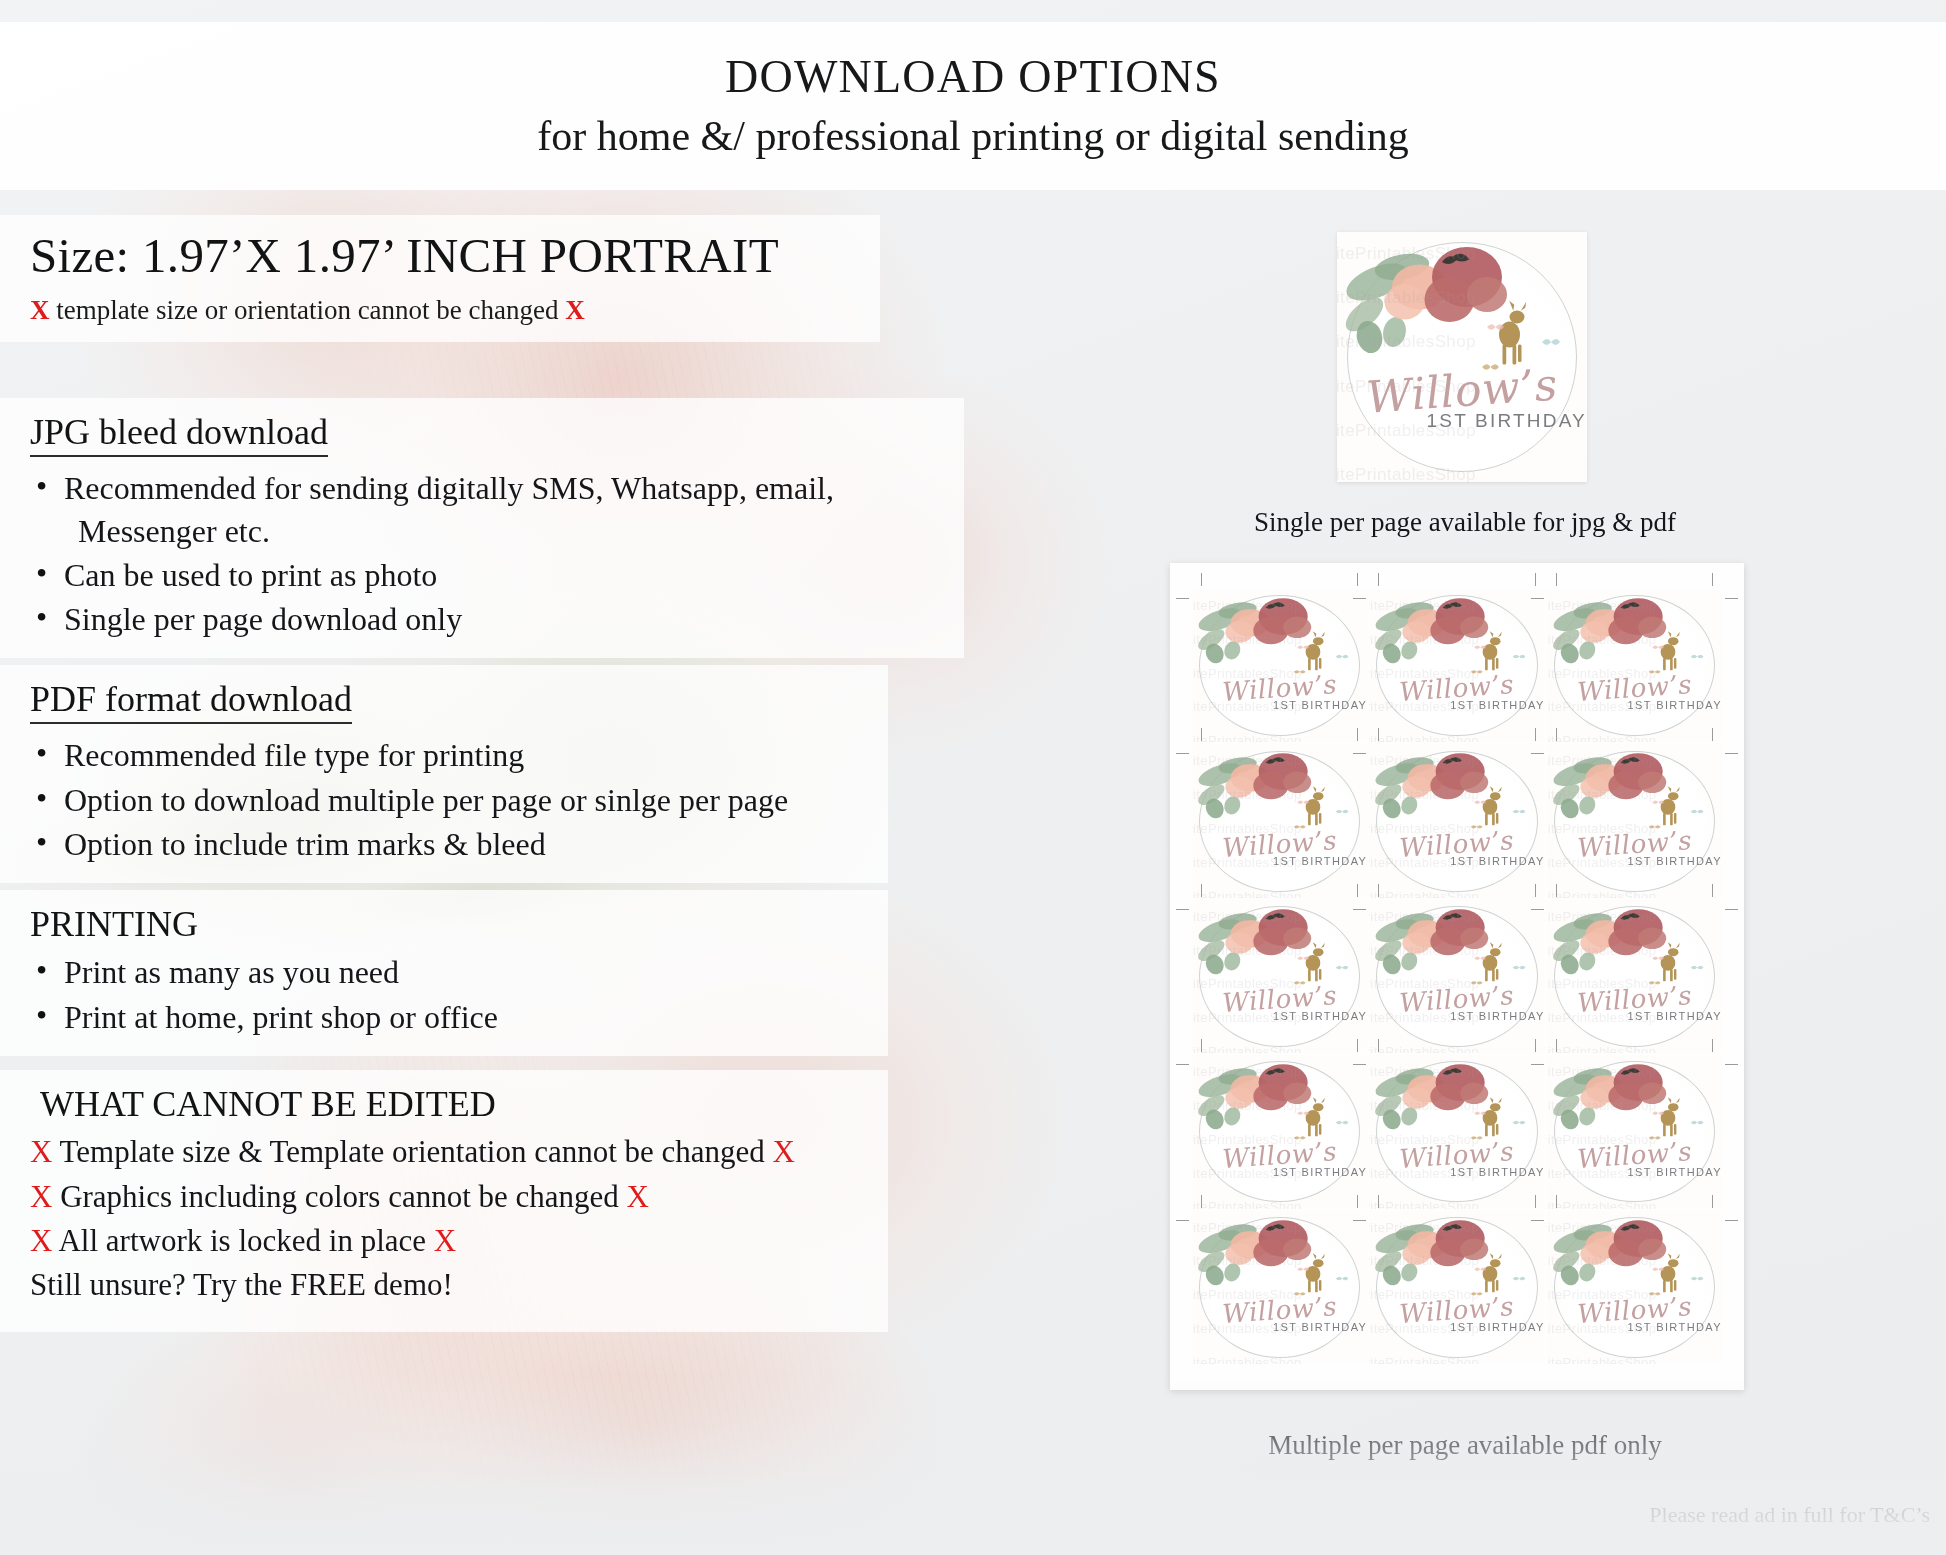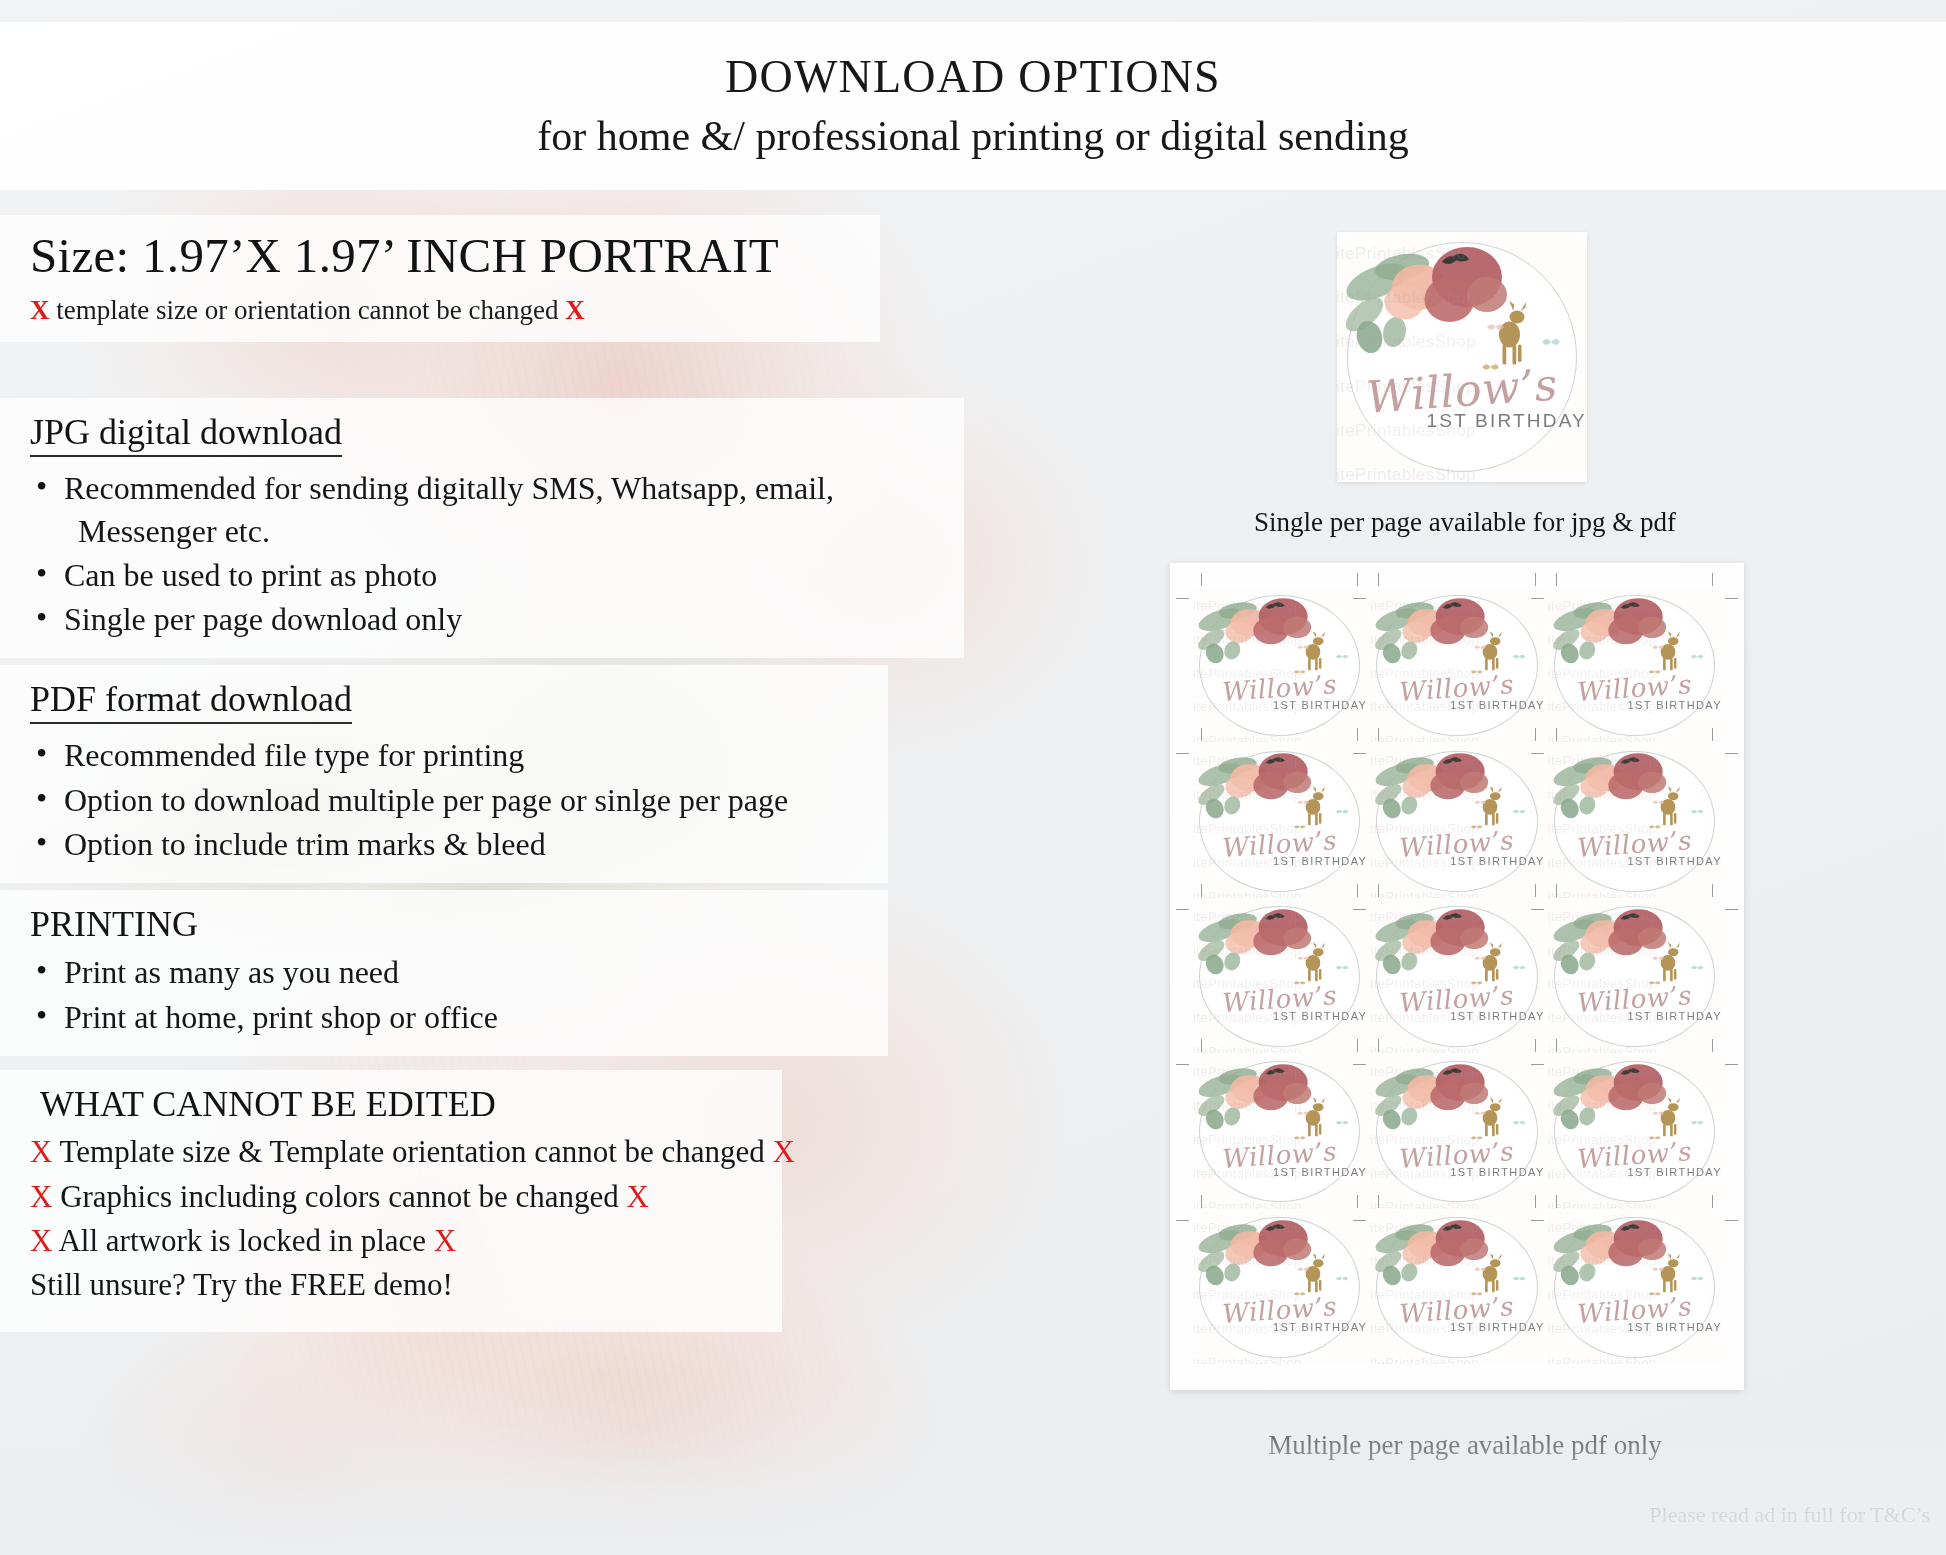--- a/index.html
+++ b/index.html
@@ -97,21 +97,21 @@
   .panel {
     position: absolute;
     left: 0;
     background: rgba(255,255,255,.78);
     padding: 14px 26px 16px 30px;
   }
   .panel-size      { top: 215px;  width: 880px; }
   .panel-jpg       { top: 398px;  width: 964px; }
   .panel-pdf       { top: 665px;  width: 888px; }
   .panel-printing  { top: 890px;  width: 888px; }
-  .panel-cannot    { top: 1070px; width: 782px; padding-bottom: 26px; }
+  .panel-cannot    { top: 1070px; width: 888px; padding-bottom: 26px; }
 
   .size-heading {
     font-size: 49px;
     color: #121314;
     letter-spacing: .3px;
     white-space: nowrap;
     line-height: 1.12;
   }
   .size-note {
     font-size: 27px;
@@ -310,21 +310,21 @@
   <div class="panel panel-size">
     <div class="size-heading">Size: 1.97’X 1.97’ INCH PORTRAIT</div>
     <div class="size-note">
       <span class="x-mark">X</span>
       <span>template size or orientation cannot be changed</span>
       <span class="x-mark">X</span>
     </div>
   </div>
 
   <div class="panel panel-jpg">
-    <div class="sec-title">JPG digital download</div>
+    <div class="sec-title">JPG bleed download</div>
     <ul class="bullets">
       <li>
         <span>Recommended for sending digitally SMS, Whatsapp, email,</span>
         <span class="cont">Messenger etc.</span>
       </li>
       <li>Can be used to print as photo</li>
       <li>Single per page download only</li>
     </ul>
   </div>
 

